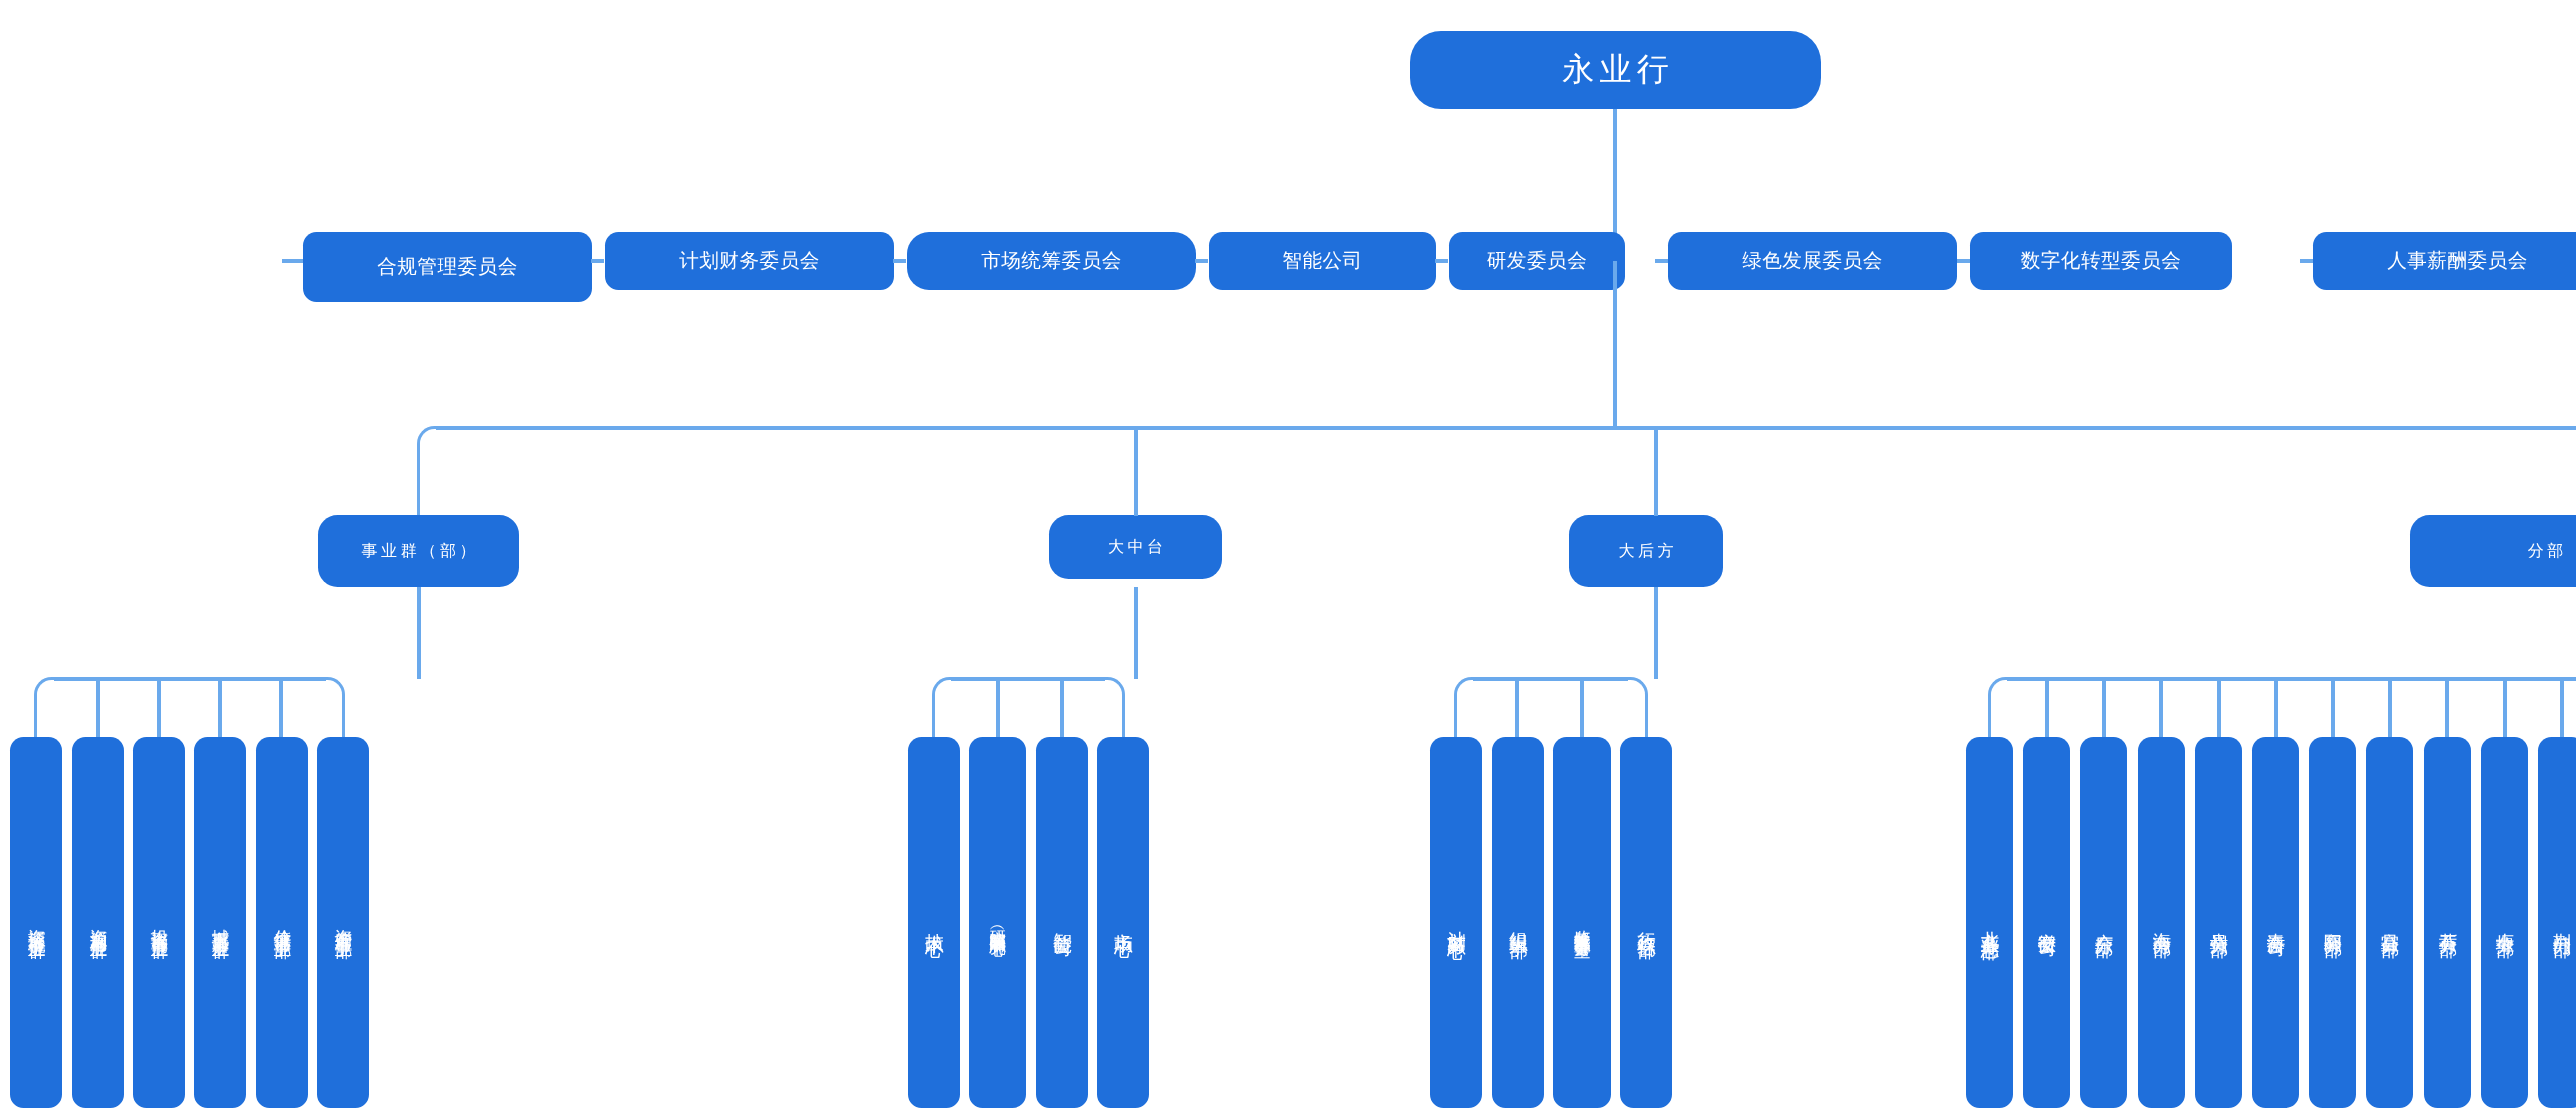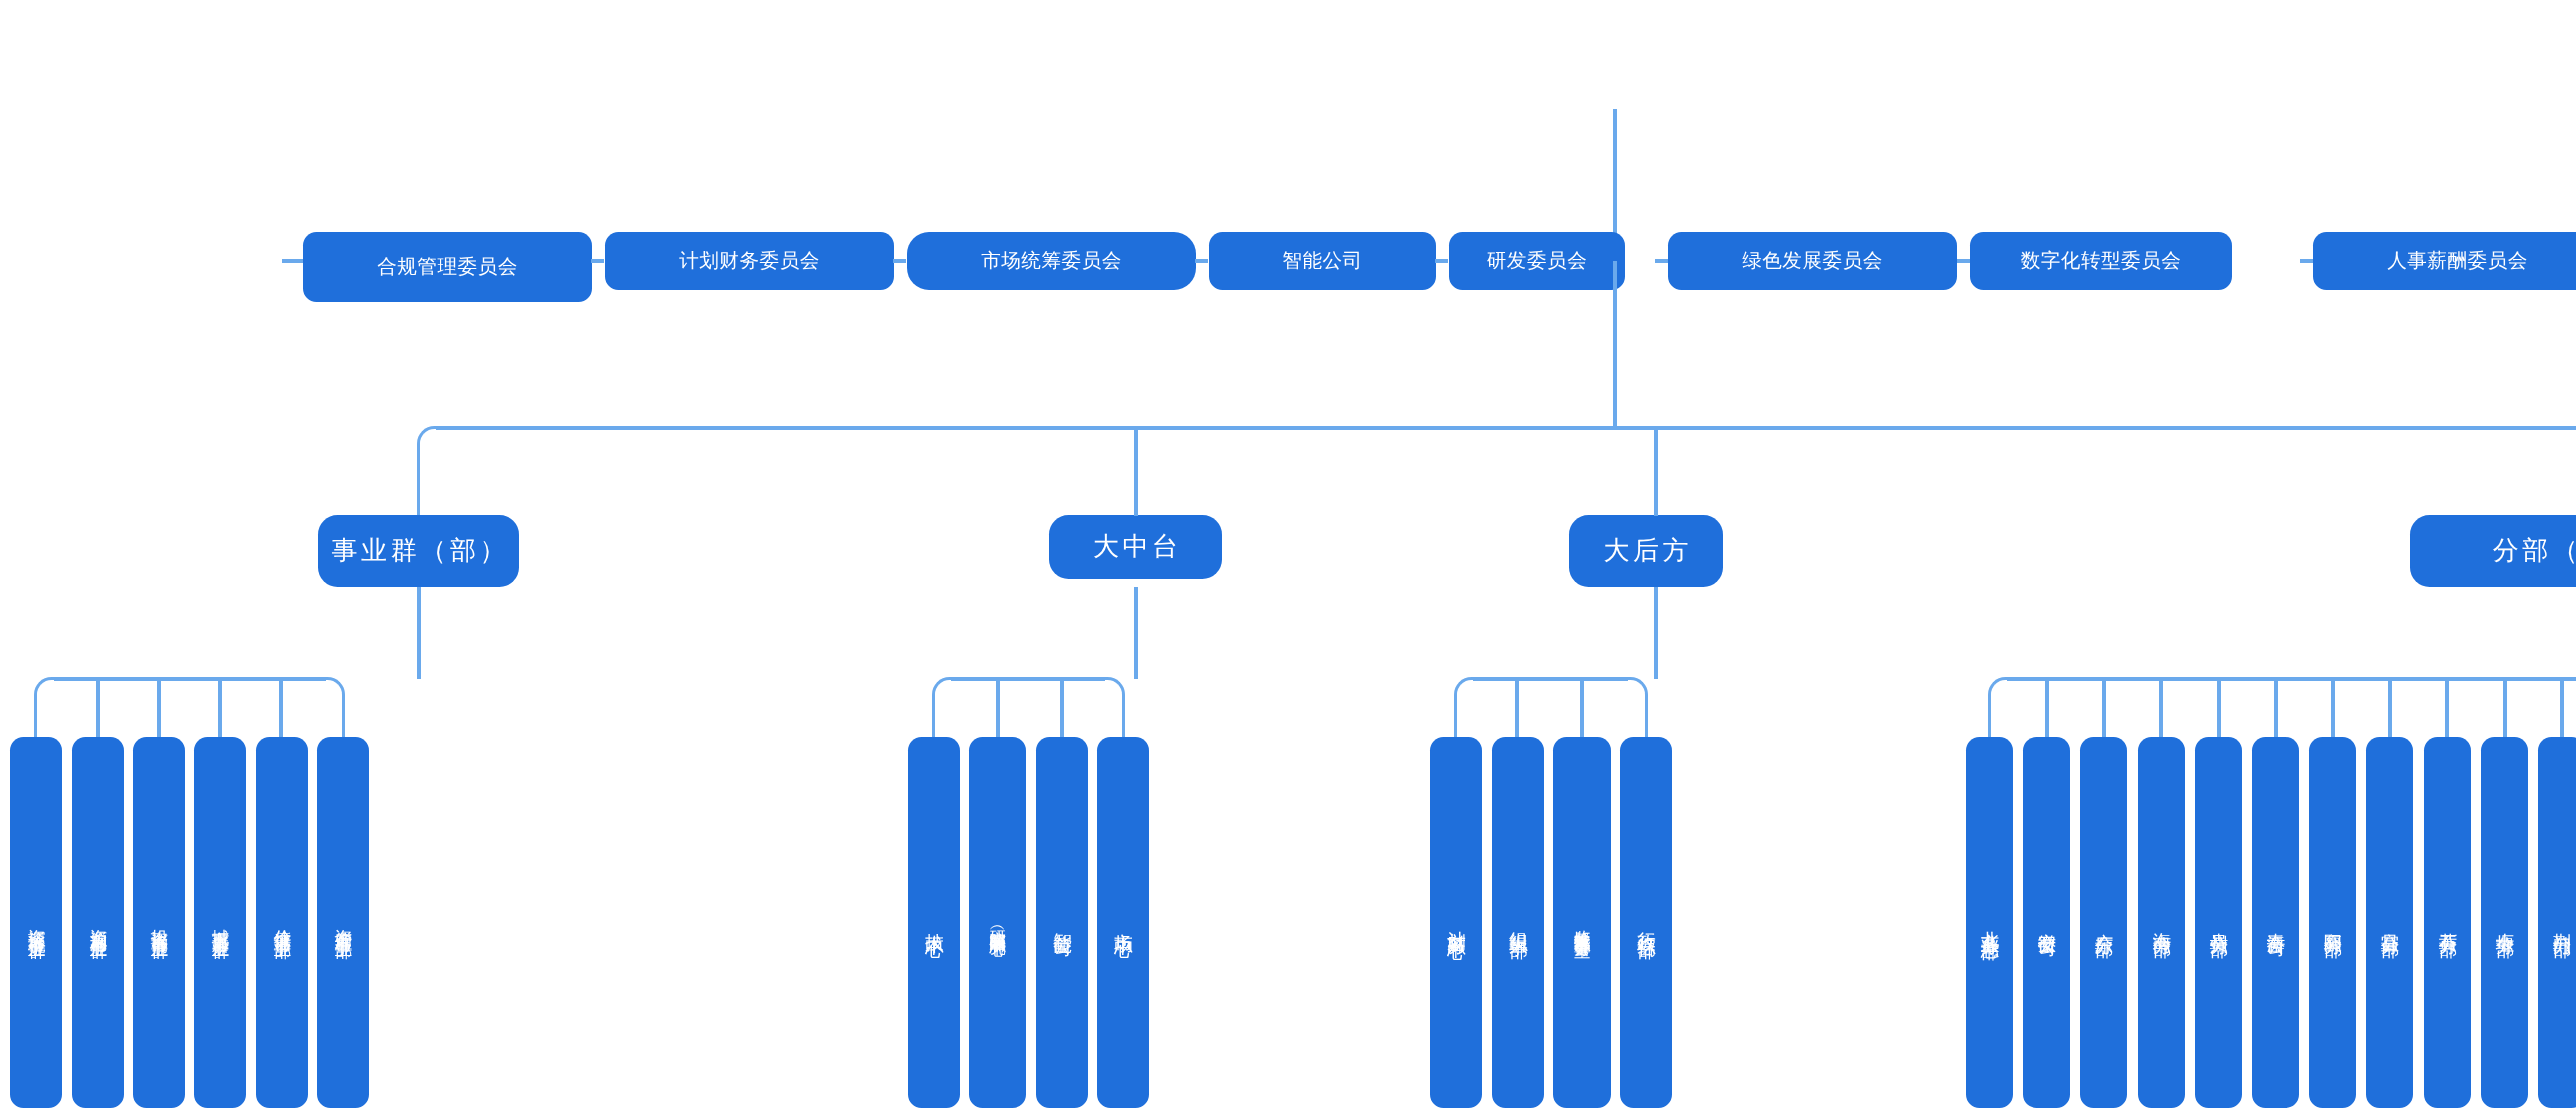--- a/index.html
+++ b/index.html
@@ -27,21 +27,21 @@
     font-weight:400;
   }
   .committee{
     border-radius:13.4px;
     font-size:19.6px;
     letter-spacing:0.5px;
     font-weight:400;
   }
   .group{
     border-radius:19.6px;
-    font-size:26px;
+    font-size:16px;
     letter-spacing:3.6px;
     text-indent:3.6px;
     font-weight:400;
   }
   .leaf{
     border-radius:13.4px;
     font-size:18.5px;
     writing-mode:vertical-rl;
     text-orientation:upright;
     letter-spacing:2.1px;
@@ -64,20 +64,23 @@
     border-width:0;
     box-sizing:border-box;
   }
   .c-tl{border-top-width:3.6px;border-left-width:3.6px;border-top-left-radius:17.5px;}
   .c-tr{border-top-width:3.6px;border-right-width:3.6px;border-top-right-radius:17.5px;}
 </style>
 </head>
 <body style="--node: #1f6fdb; --line: #6aa9ec; background: rgb(255, 255, 255);">
 
 <div id="chart">
+    <div class="node root" style="left:1410px;top:31px;width:411px;height:78px;">
+      <span>永业行</span>
+    </div>
     <div class="ln vl" style="left:1613px;top:109px;width:3.6px;height:150px;"></div>
     <div class="node committee" style="left:303px;top:232px;width:289px;height:70px;">
       <span>合规管理委员会</span>
     </div>
     <div class="ln hl" style="left:591px;top:259px;width:13.4px;height:3.6px;"></div>
     <div class="node committee" style="left:605px;top:232px;width:289px;height:58px;">
       <span>计划财务委员会</span>
     </div>
     <div class="ln hl" style="left:893px;top:259px;width:13.4px;height:3.6px;"></div>
     <div class="node committee" style="left:907px;top:232px;width:289px;height:58px;border-radius:22px;">

